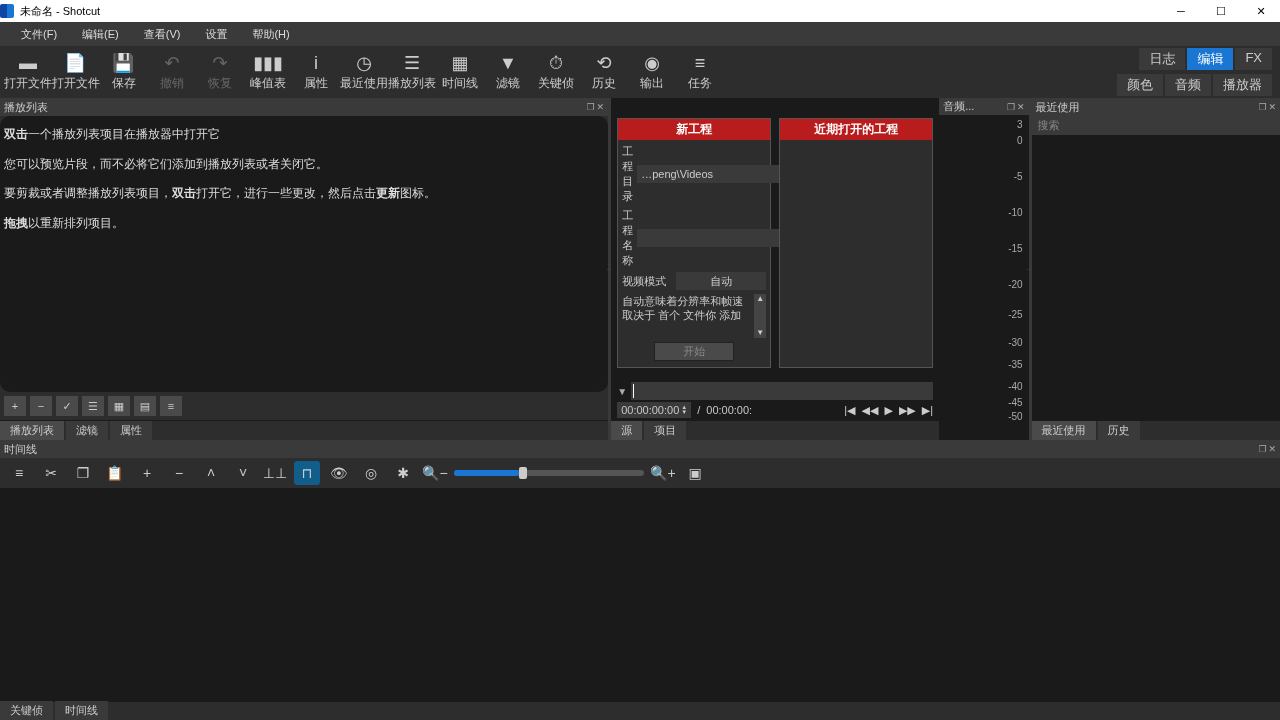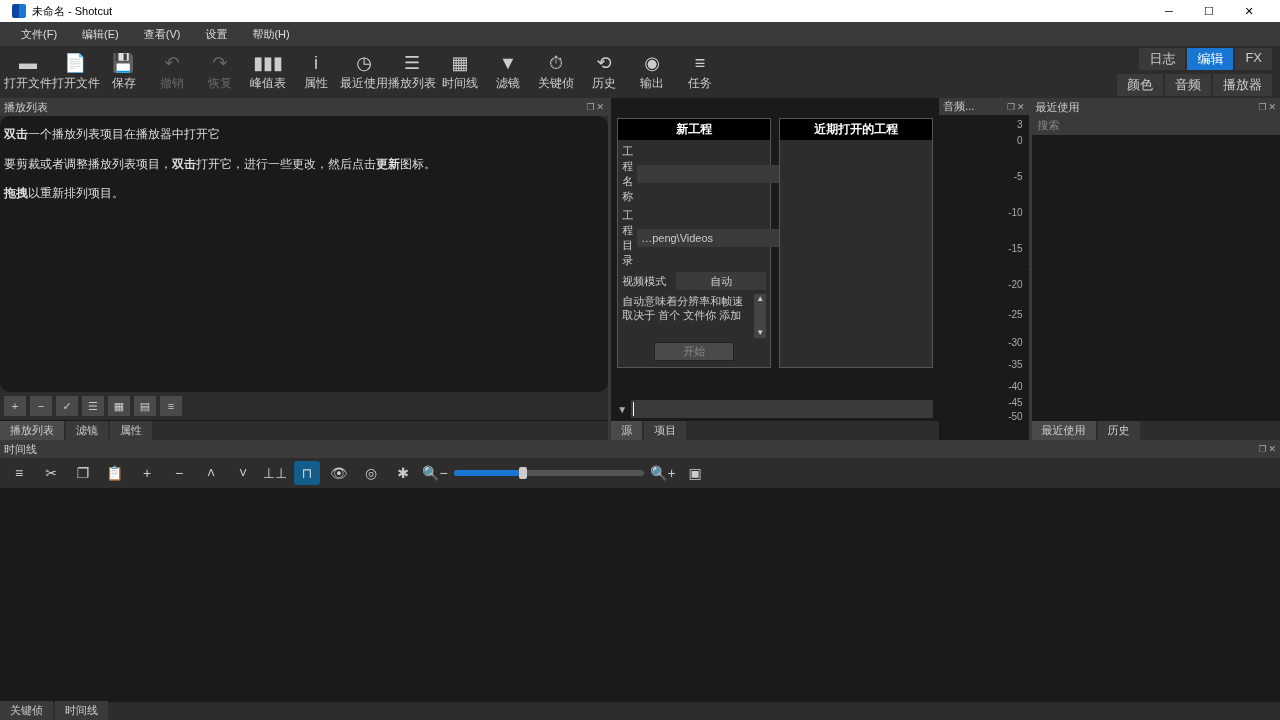--- a/index.html
+++ b/index.html
@@ -1,17 +1,17 @@
 <!DOCTYPE html>
 <html><head>
 <meta charset="utf-8">
 <style>
 * { margin: 0; padding: 0; box-sizing: border-box; font-family: "Microsoft YaHei", sans-serif; }
 body { background: #2d2d2d; color: #c8c8c8; font-size: 11px; width: 1280px; height: 720px; overflow: hidden; user-select: none; }
-.titlebar { height: 22px; background: #fff; color: #000; display: flex; align-items: center; padding: 0 12px; justify-content: space-between; }
+.titlebar { height: 22px; background: #fff; color: #000; display: flex; align-items: center; padding: 0 0; justify-content: space-between; }
 .titlebar .left { display: flex; align-items: center; gap: 6px; }
 .titlebar .app-icon { width: 14px; height: 14px; background: linear-gradient(90deg,#0d47a1 50%,#1976d2 50%); border-radius: 2px; }
 .titlebar .ctrls { display: flex; gap: 2px; }
 .titlebar .ctrl { width: 38px; height: 22px; display: flex; align-items: center; justify-content: center; font-size: 11px; }
 .menubar { height: 24px; background: #3a3a3a; display: flex; align-items: center; padding: 0 6px; gap: 2px; color: #ddd; }
 .menubar span { padding: 2px 8px; margin-left: 7px; }
 .toolbar { height: 52px; background: #2d2d2d; display: flex; align-items: center; padding: 2px 4px; gap: 0; }
 .toolbar .tbtn { width: 48px; height: 48px; display: flex; flex-direction: column; align-items: center; justify-content: center; gap: 2px; color: #ccc; }
 .toolbar .tbtn.disabled { color: #666; }
 .toolbar .tbtn .ico { font-size: 18px; height: 20px; line-height: 20px; }
@@ -24,21 +24,21 @@
 .panel { display: flex; flex-direction: column; }
 .panel-header { height: 18px; background: #3a3a3a; color: #ccc; display: flex; align-items: center; justify-content: space-between; padding: 0 4px; font-size: 11px; }
 .panel-header .pctrls { display: flex; gap: 2px; }
 .panel-header .pctrls span { font-size: 9px; color: #aaa; }
 .playlist-panel { width: 612px; }
 .playlist-help { padding: 8px 4px; font-size: 12px; line-height: 1.8; color: #ddd; background: #1a1a1a; flex: 1; border-radius: 10px; }
 .playlist-help p { margin-bottom: 8px; }
 .player-panel { width: 328px; background: #1a1a1a; display: flex; flex-direction: column; position: relative; }
 .proj-boxes { display: flex; gap: 8px; padding: 6px; justify-content: center; margin-top: 14px; }
 .proj-box { width: 154px; border: 1px solid #555; background: #2d2d2d; }
-.proj-tab { background: #000000; color: #fff; text-align: center; padding: 2px 0; font-size: 12px; font-weight: bold; }
+.proj-tab { background: #b91c1c; color: #fff; text-align: center; padding: 2px 0; font-size: 12px; font-weight: bold; }
 .proj-body { padding: 4px; font-size: 11px; color: #ccc; }
 .proj-row { display: flex; align-items: center; gap: 4px; margin-bottom: 4px; }
 .proj-row label { width: 50px; }
 .proj-row input, .proj-row .sel { flex: 1; background: #3a3a3a; border: none; color: #ccc; padding: 2px 4px; font-size: 11px; height: 18px; }
 .proj-row .sel { text-align: center; }
 .proj-note { font-size: 11px; color: #ccc; height: 44px; overflow: hidden; position: relative; padding-right: 14px; line-height: 1.3; }
 .proj-note .scroll { position: absolute; right: 0; top: 0; width: 12px; height: 100%; background: #444; display: flex; flex-direction: column; justify-content: space-between; }
 .proj-note .scroll span { font-size: 8px; text-align: center; }
 .proj-start { display: block; margin: 4px auto 2px; width: 80px; text-align: center; background: #4a4a4a; color: #888; padding: 1px 0; font-size: 11px; border: 1px solid #222; }
 .player-bottom { padding: 2px 6px; }
@@ -177,20 +177,21 @@
   <div class="panel playlist-panel">
     <div class="panel-header">
       <span>播放列表</span>
       <div class="pctrls">
           <span>❐</span>
           <span>✕</span>
         </div>
     </div>
     <div class="playlist-help">
       <p><b>双击</b><span>一个播放列表项目在播放器中打开它</span></p>
+      <p>您可以预览片段，而不必将它们添加到播放列表或者关闭它。</p>
       <p><span>要剪裁或者调整播放列表项目，</span><b>双击</b><span>打开它，进行一些更改，然后点击</span><b>更新</b><span>图标。</span></p>
       <p><b>拖拽</b><span>以重新排列项目。</span></p>
     </div>
     <div class="playlist-btns">
       <div class="pbtn">+</div>
       <div class="pbtn">−</div>
       <div class="pbtn">✓</div>
       <div class="pbtn">☰</div>
       <div class="pbtn">▦</div>
       <div class="pbtn">▤</div>
@@ -204,26 +205,26 @@
   </div>
 
   <div class="grip">⋮</div>
 
   <div class="panel player-panel">
     <div class="proj-boxes">
       <div class="proj-box">
         <div class="proj-tab">新工程</div>
         <div class="proj-body">
           <div class="proj-row">
+              <label>工程目录</label>
+              <input value="…peng\Videos" style="">
+            </div>
+          <div class="proj-row">
               <label>工程名称</label>
               <input style="">
-            </div>
-          <div class="proj-row">
-              <label>工程目录</label>
-              <input value="…peng\Videos" style="">
             </div>
           <div class="proj-row">
               <label>视频模式</label>
               <div class="sel">自动</div>
             </div>
           <div class="proj-note"><span>自动意味着分辨率和帧速取决于 首个 文件你 添加</span><div class="scroll">
                 <span>▲</span>
                 <span>▼</span>
               </div></div>
           <div class="proj-start">开始</div>
@@ -234,20 +235,38 @@
         <div class="proj-body" style="height:150px"></div>
       </div>
     </div>
     <div style="flex:1"></div>
     <div class="player-bottom">
       <div class="seek-row">
         <span class="tri">▼</span>
         <div class="seek">
             <div class="cur"></div>
           </div>
+      </div>
+      <div class="transport">
+        <div class="tc">
+            <span>00:00:00:00</span>
+            <div class="spin">
+              <span>▲</span>
+              <span>▼</span>
+            </div>
+          </div>
+        <span>/</span>
+        <span>00:00:00:</span>
+        <div class="pbtns">
+          <span>|◀</span>
+          <span>◀◀</span>
+          <span>▶</span>
+          <span>▶▶</span>
+          <span>▶|</span>
+        </div>
       </div>
     </div>
     <div class="bottom-tabs">
       <div class="btab active">源</div>
       <div class="btab">项目</div>
     </div>
   </div>
 
   <div class="panel audio-panel">
     <div class="panel-header">

